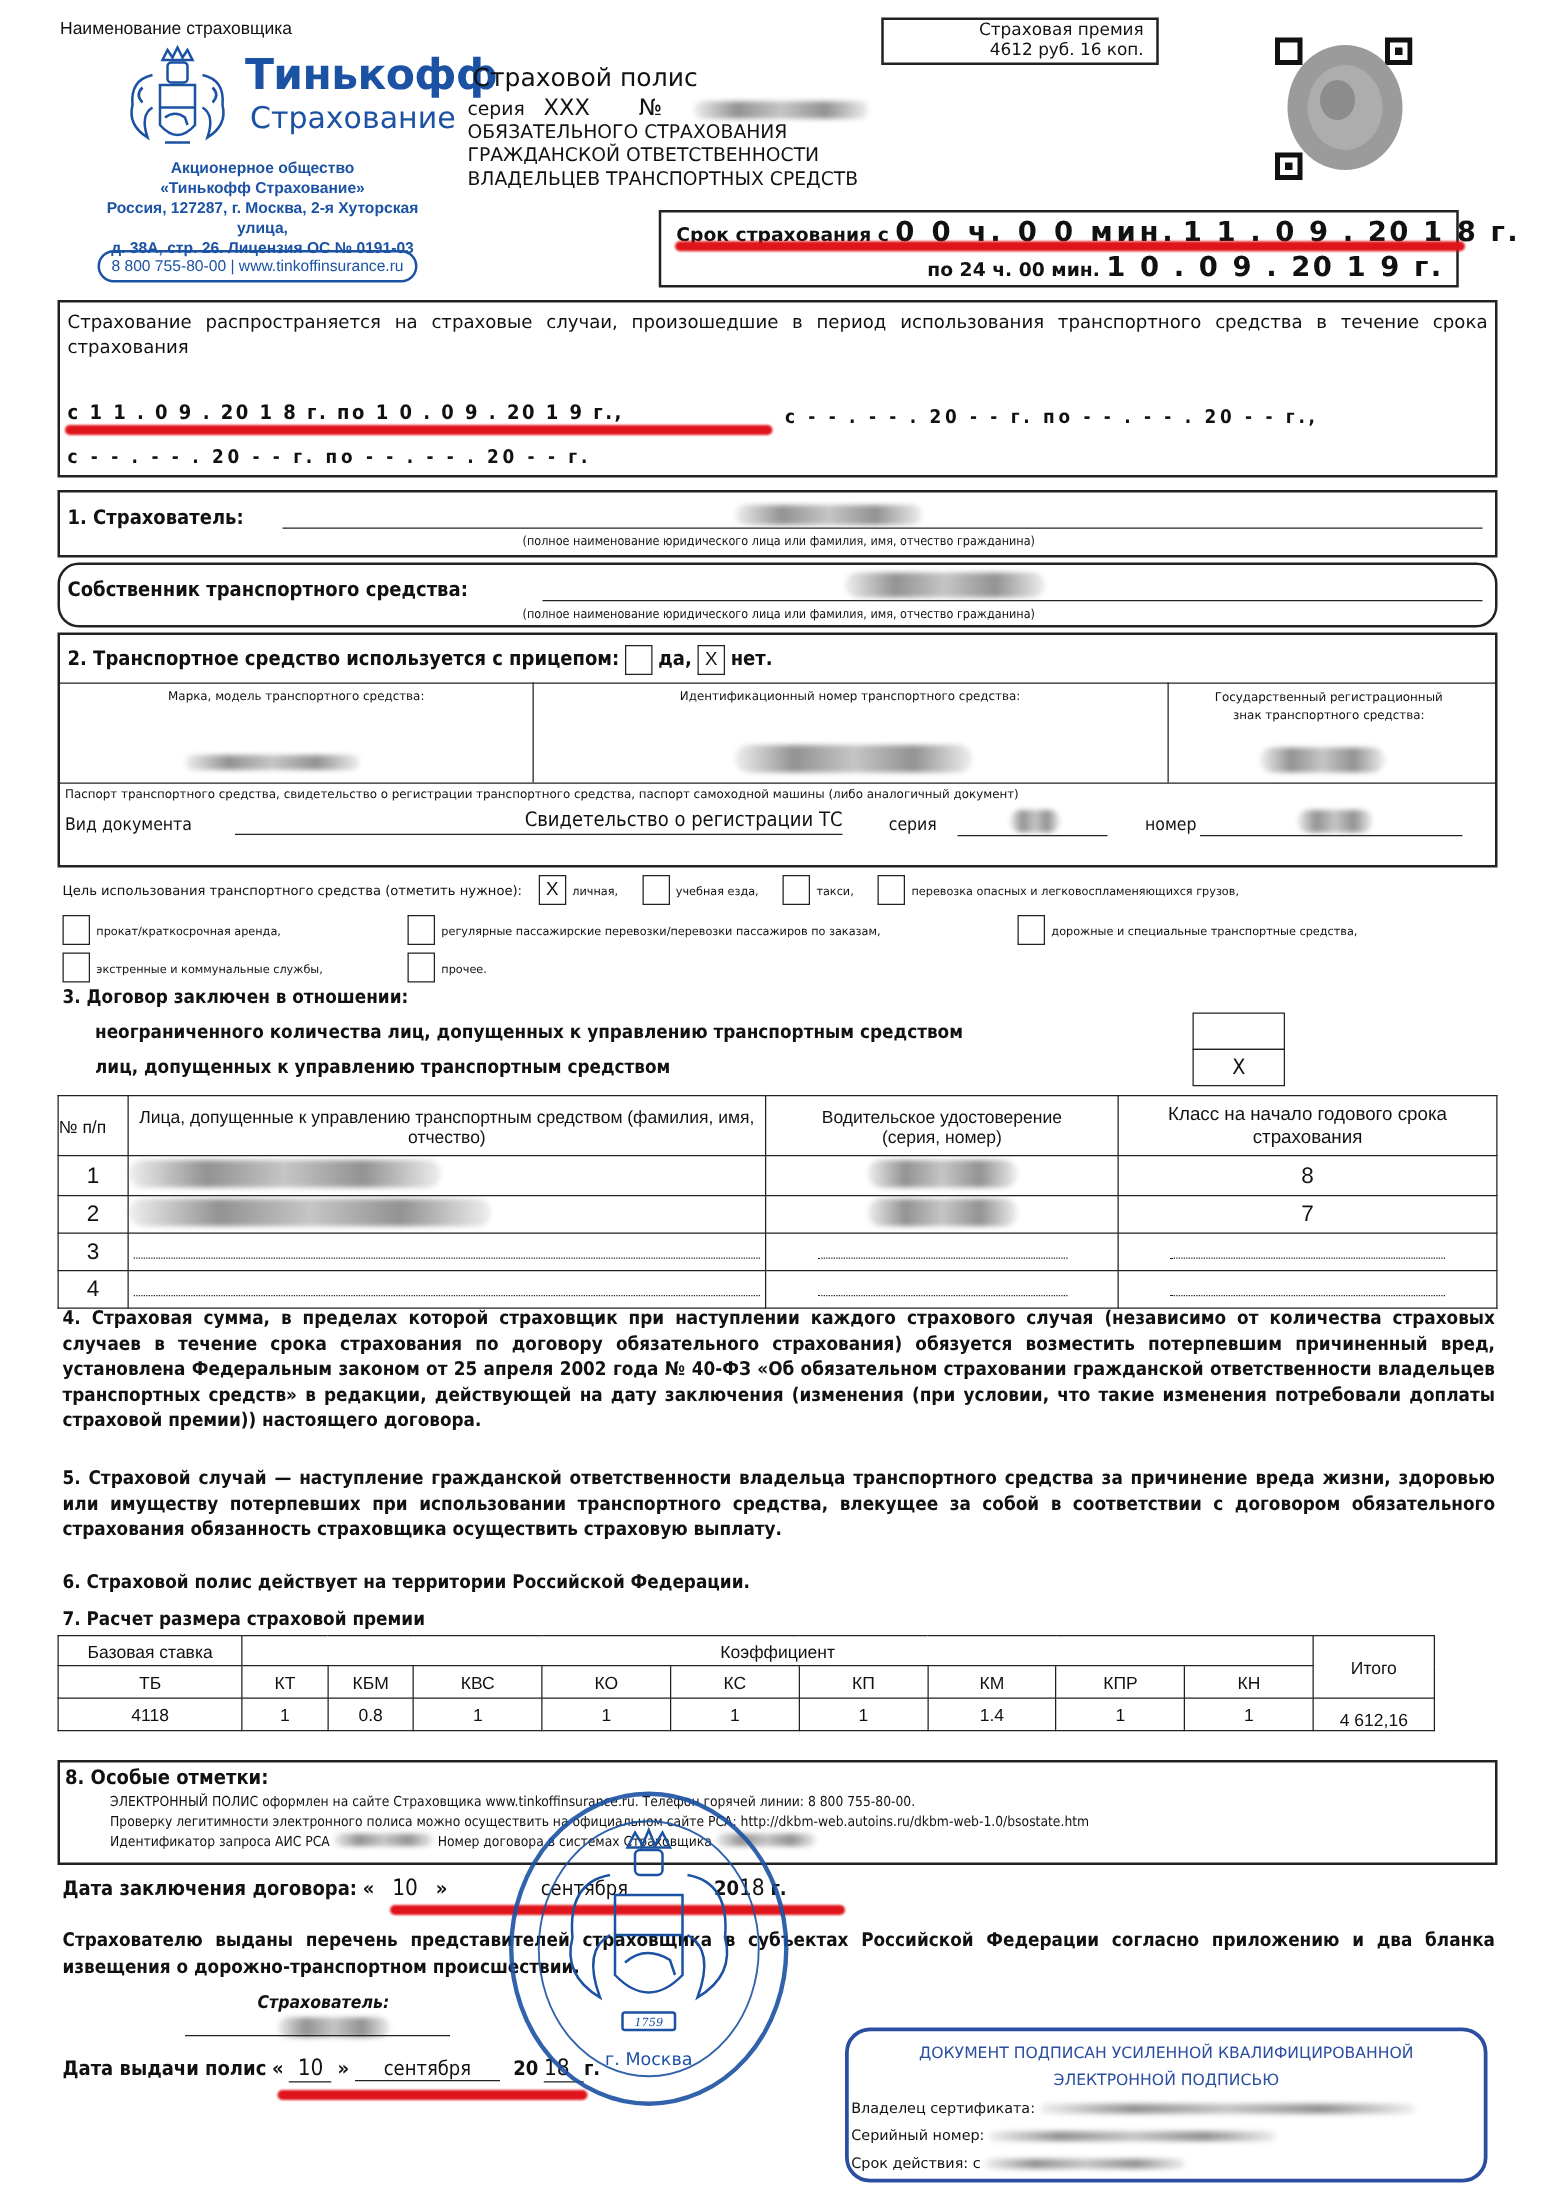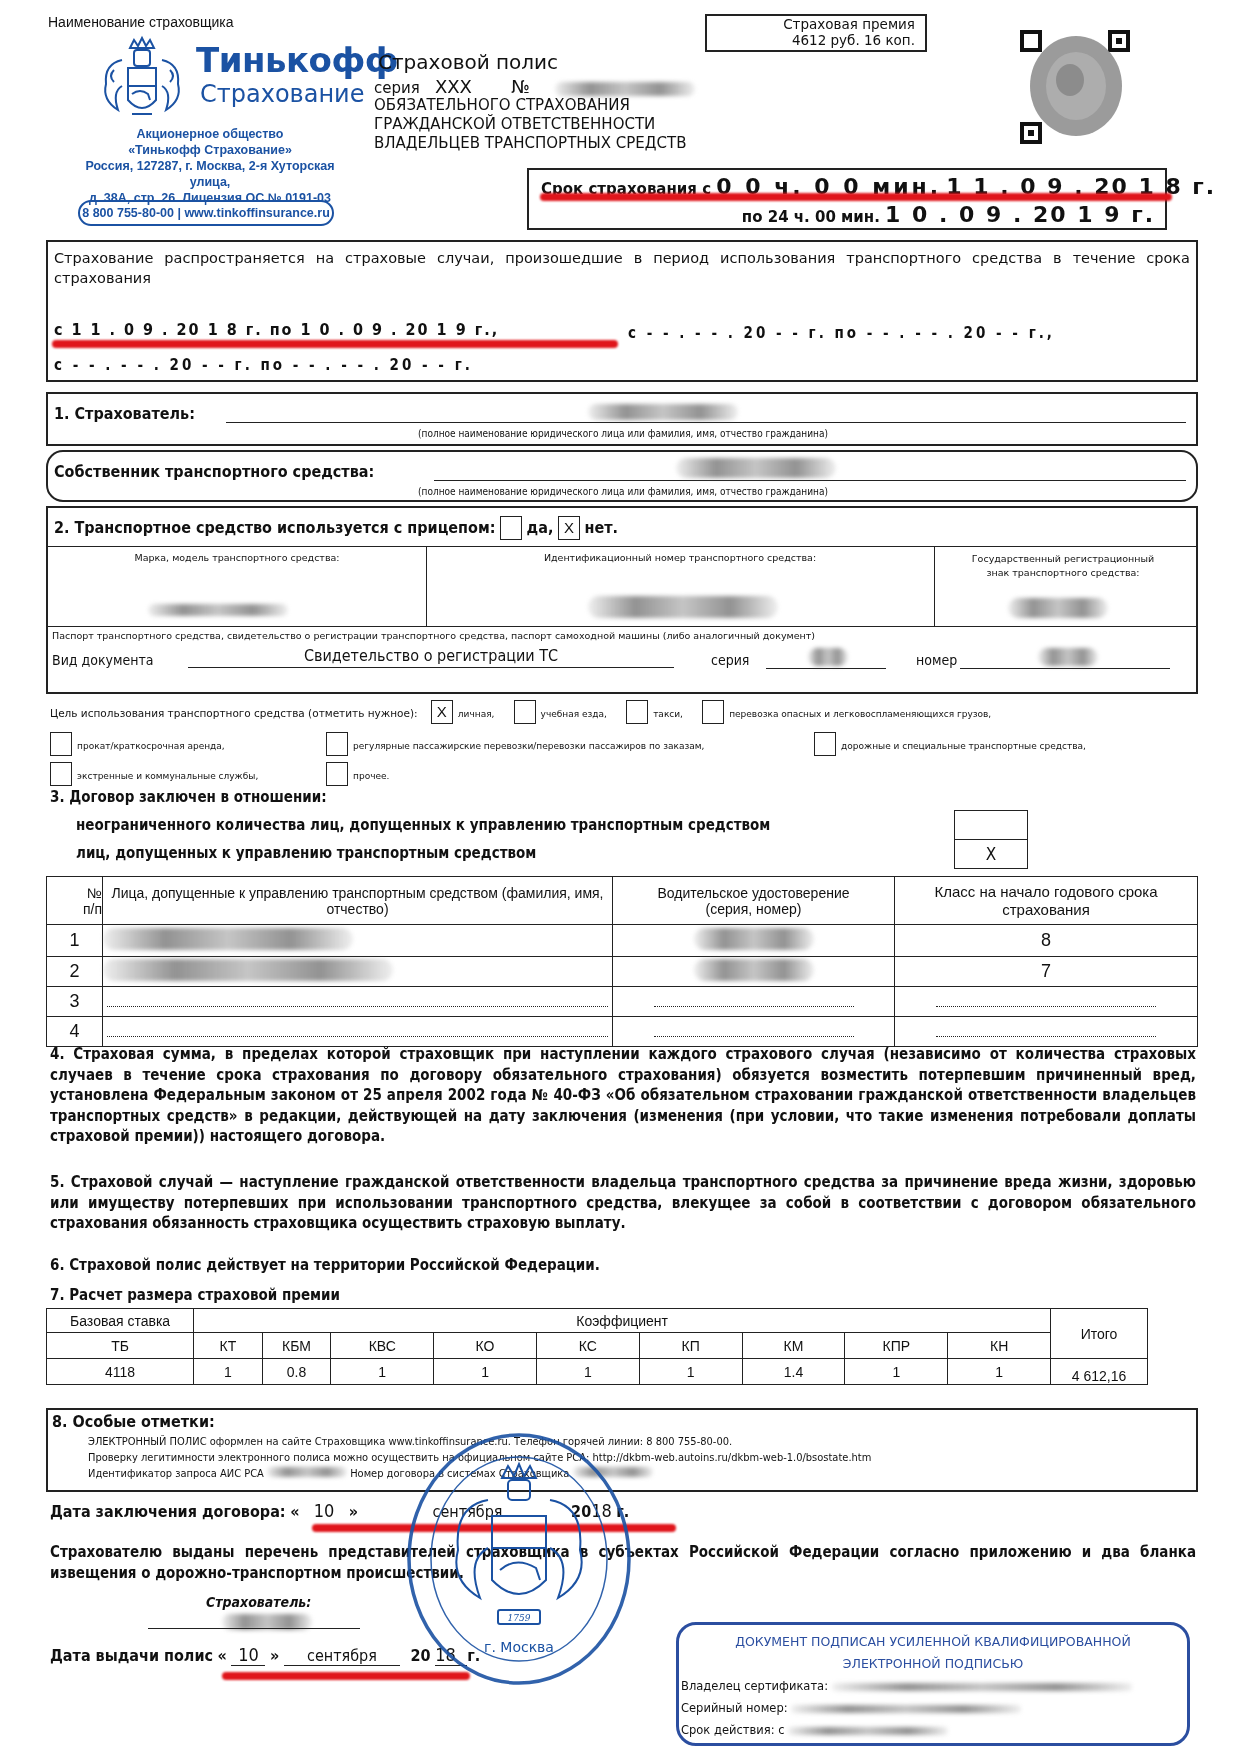--- a/index.html
+++ b/index.html
@@ -43,21 +43,21 @@
 <div class="abs" style="left:200px;top:80px;font-family:'DejaVu Sans',sans-serif;font-size:24px;color:#1b52a3;">Страхование</div>
 
 <div class="abs ins blue" style="left:70px;top:126px;width:280px;text-align:center;font-size:12.5px;font-weight:bold;line-height:16px;">
   <div>Акционерное общество</div>
   <div>«Тинькофф Страхование»</div>
 </div>
 <div class="abs ins blue" style="left:70px;top:158px;width:280px;text-align:center;font-size:12.5px;line-height:16px;">
   <div>Россия, 127287, г. Москва, 2-я Хуторская улица,</div>
   <div>д. 38А, стр. 26. Лицензия ОС № 0191-03</div>
 </div>
-<div class="abs ins" style="left:78px;top:200px;width:256px;height:26px;border:2px solid #1b52a3;border-radius:14px;text-align:center;font-size:12.5px;font-weight:bold;line-height:22px;color:#1b52a3;">8 800 755-80-00  |  www.tinkoffinsurance.ru</div>
+<div class="abs ins" style="left:78px;top:200px;width:256px;height:26px;border:2px solid #1b52a3;border-radius:14px;text-align:center;font-size:12.5px;font-weight:normal;line-height:22px;color:#1b52a3;">8 800 755-80-00  |  www.tinkoffinsurance.ru</div>
 
 <div class="abs" style="left:378px;top:50px;font-size:20px;font-family:'DejaVu Sans',sans-serif;">Страховой полис</div>
 <div class="abs" style="left:374px;top:76px;font-family:'DejaVu Sans',sans-serif;">
   <span style="font-size:15px;">серия</span>
   <span style="font-size:18px;margin-left:10px;">ХХХ</span>
   <span style="font-size:18px;margin-left:34px;">№</span>
   <span class="blur" style="width:140px;height:14px;margin-left:20px;vertical-align:middle;"></span>
 </div>
 <div class="abs" style="left:374px;top:96px;font-size:15px;line-height:19px;font-family:'DejaVu Sans',sans-serif;">
   <div>ОБЯЗАТЕЛЬНОГО СТРАХОВАНИЯ</div>
@@ -131,21 +131,21 @@
   <div class="abs" style="left:886px;top:38px;height:80px;border-left:1.5px solid #222;"></div>
   <div class="abs sm" style="left:0;top:44px;width:378px;text-align:center;">Марка, модель транспортного средства:</div>
   <div class="abs sm" style="left:378px;top:44px;width:508px;text-align:center;">Идентификационный номер транспортного средства:</div>
   <div class="abs sm" style="left:920px;top:44px;width:190px;text-align:center;line-height:14px;">Государственный регистрационный знак транспортного средства:</div>
   <span class="abs blur" style="left:100px;top:96px;width:140px;height:12px;"></span>
   <span class="abs blur" style="left:540px;top:88px;width:190px;height:22px;"></span>
   <span class="abs blur" style="left:960px;top:90px;width:100px;height:20px;"></span>
   <div class="abs" style="left:0;top:118px;width:1148px;border-top:1.5px solid #222;"></div>
   <div class="abs sm" style="left:4px;top:122px;font-size:9.5px;white-space:nowrap;">Паспорт транспортного средства, свидетельство о регистрации транспортного средства, паспорт самоходной машины (либо аналогичный документ)</div>
   <div class="abs" style="left:4px;top:144px;font-size:14px;white-space:nowrap;">Вид документа</div>
-  <div class="abs" style="left:140px;top:138px;width:486px;border-bottom:1.5px solid #222;height:22px;text-align:center;font-size:16px;">Свидетельство о регистрации ТС</div>
+  <div class="abs" style="left:140px;top:138px;width:486px;border-bottom:1.5px solid #222;height:22px;text-align:right;font-size:16px;">Свидетельство о регистрации ТС</div>
   <div class="abs" style="left:663px;top:144px;font-size:14px;">серия</div>
   <div class="abs" style="left:718px;top:160px;width:120px;border-bottom:1.5px solid #222;"></div>
   <span class="abs blur" style="left:760px;top:140px;width:40px;height:18px;"></span>
   <div class="abs" style="left:868px;top:144px;font-size:14px;">номер</div>
   <div class="abs" style="left:912px;top:160px;width:210px;border-bottom:1.5px solid #222;"></div>
   <span class="abs blur" style="left:990px;top:140px;width:60px;height:18px;"></span>
 </div>
 
 <div class="abs" style="left:50px;top:700px;width:1150px;font-family:'DejaVu Sans',sans-serif;">
   <div style="white-space:nowrap;height:26px;">
@@ -183,21 +183,21 @@
 
 <div class="abs b" style="left:50px;top:788px;font-size:15px;">3. Договор заключен в отношении:</div>
 <div class="abs b" style="left:76px;top:816px;font-size:15px;">неограниченного количества лиц, допущенных к управлению транспортным средством</div>
 <div class="abs b" style="left:76px;top:844px;font-size:15px;">лиц, допущенных к управлению транспортным средством</div>
 <div class="abs" style="left:954px;top:810px;width:74px;height:30px;border:1.5px solid #222;text-align:center;font-size:17px;line-height:28px;"></div>
 <div class="abs" style="left:954px;top:839px;width:74px;height:30px;border:1.5px solid #222;text-align:center;font-size:17px;line-height:28px;">Х</div>
 
 <table class="abs ins" style="left:46px;top:876px;width:1152px;font-size:14px;">
   <tbody>
       <tr style="height:48px;">
-    <td style="width:56px;text-align:right;line-height:16px;padding-left:31px;">№ п/п</td>
+    <td style="width:56px;text-align:left;line-height:16px;">№ п/п</td>
     <td style="width:510px;text-align:center;line-height:16px;">Лица, допущенные к управлению транспортным средством (фамилия, имя, отчество)</td>
     <td style="width:282px;text-align:center;line-height:16px;padding:0 40px;">Водительское удостоверение (серия, номер)</td>
     <td style="text-align:center;line-height:18px;padding:0 20px;font-size:15px;">Класс на начало годового срока страхования</td>
   </tr>
   <tr style="height:32px;">
     <td style="text-align:center;font-size:18px;">1</td>
     <td><span class="blur" style="width:250px;height:22px;"></span></td>
     <td style="text-align:center;"><span class="blur" style="width:120px;height:22px;"></span></td>
     <td style="text-align:center;font-size:18px;">8</td>
   </tr>

